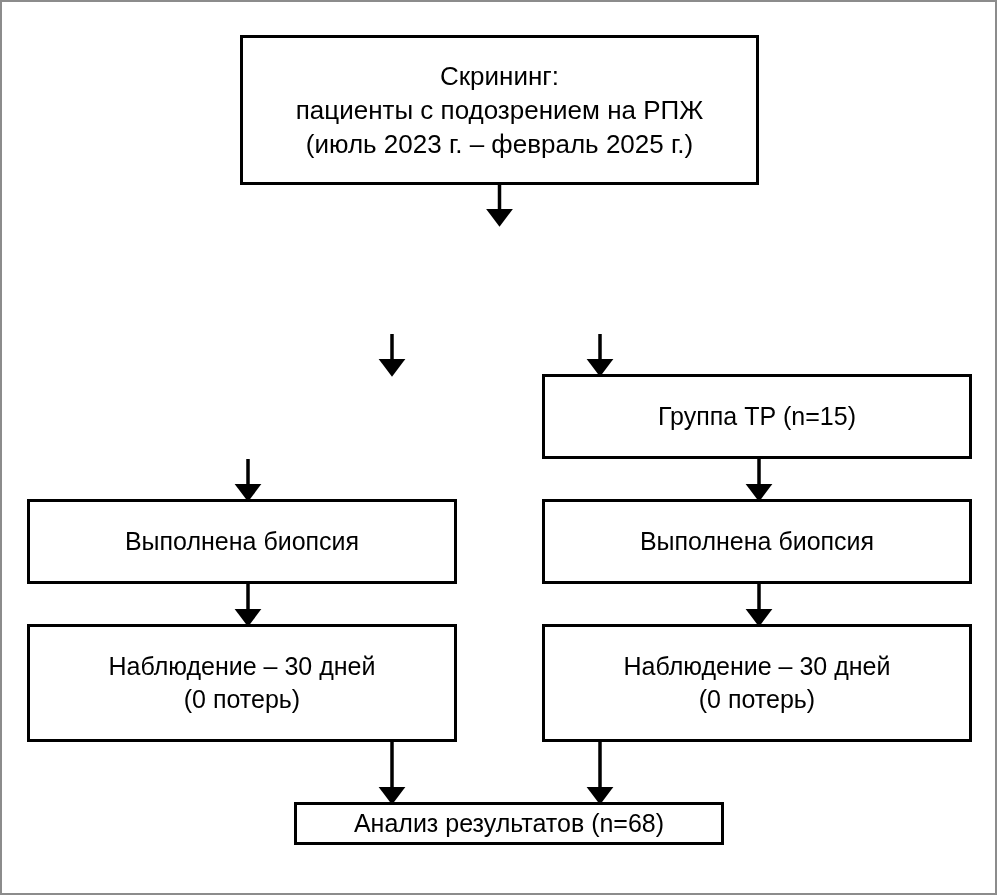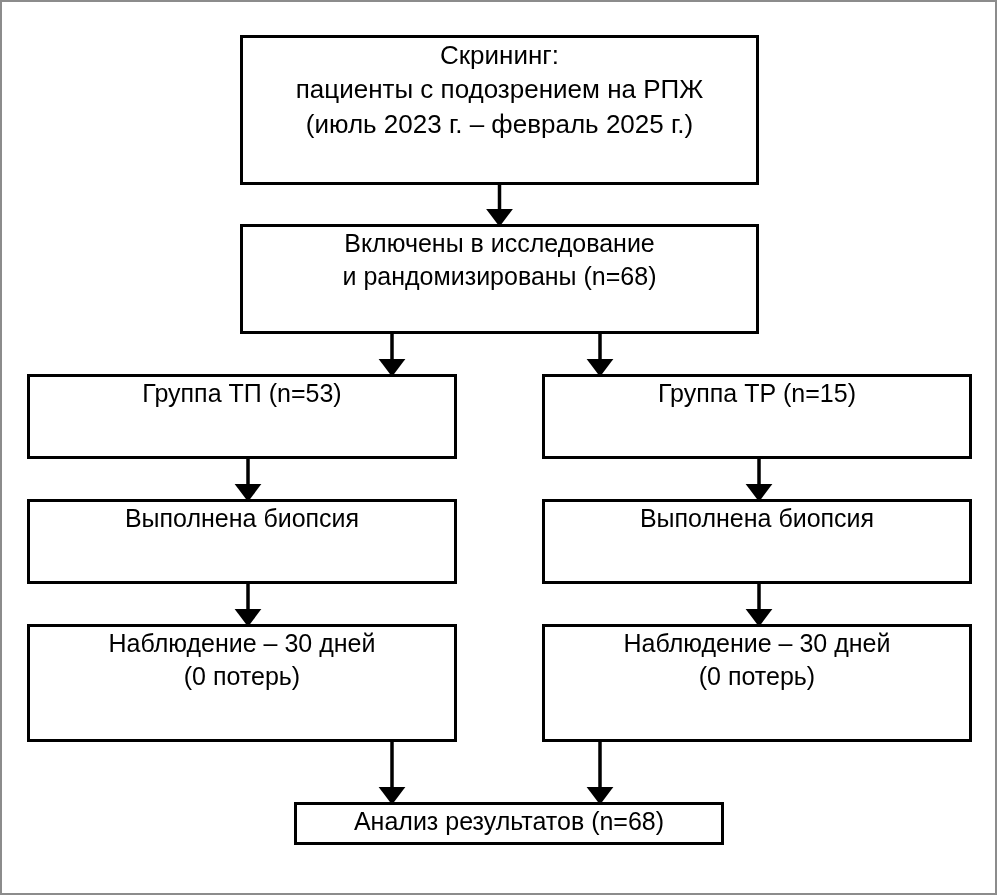--- a/index.html
+++ b/index.html
@@ -25,20 +25,21 @@
     top: 0;
     width: 997px;
     height: 895px;
   }
   .node {
     position: absolute;
     box-sizing: border-box;
     border: 3px solid #000000;
     background: #ffffff;
     display: flex;
+    align-items: center;
     justify-content: center;
     text-align: center;
   }
   .node-text {
     display: block;
     color: #000000;
     font-size: 25px;
     line-height: 1.32;
     white-space: pre-line;
     padding: 0 8px;
@@ -87,28 +88,21 @@
 
     <line x1="598" y1="740" x2="598" y2="793" stroke="#000000" stroke-width="3.5" marker-end="url(#arrowhead)"></line>
   </svg>
 
   <div class="node" id="node-screening">
     <span class="node-text">Скрининг:
 пациенты с подозрением на РПЖ
 (июль 2023 г. – февраль 2025 г.)</span>
   </div>
 
-  <div class="node" id="node-enrolled">
-    <span class="node-text">Включены в исследование
-и рандомизированы (n=68)</span>
-  </div>
 
-  <div class="node" id="node-group-tp">
-    <span class="node-text">Группа ТП (n=53)</span>
-  </div>
 
   <div class="node" id="node-group-tr">
     <span class="node-text">Группа ТР (n=15)</span>
   </div>
 
   <div class="node" id="node-biopsy-left">
     <span class="node-text">Выполнена биопсия</span>
   </div>
 
   <div class="node" id="node-biopsy-right">

